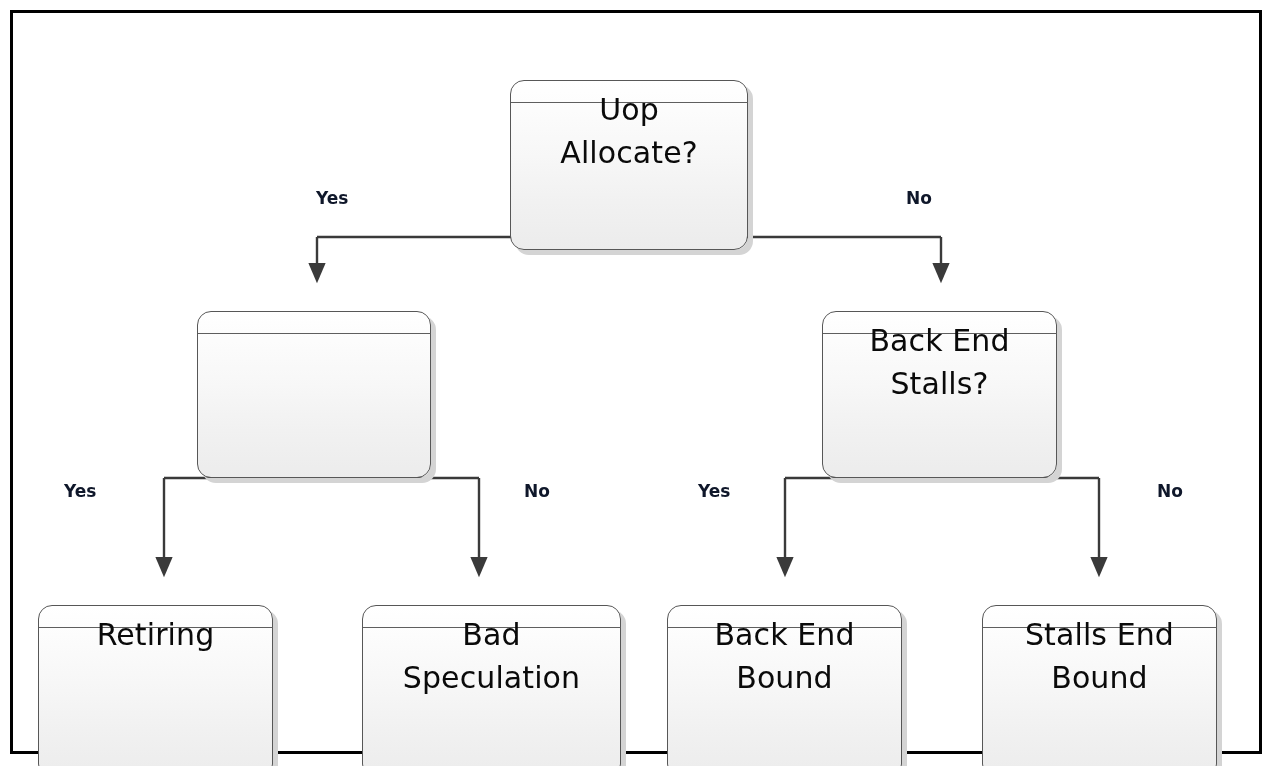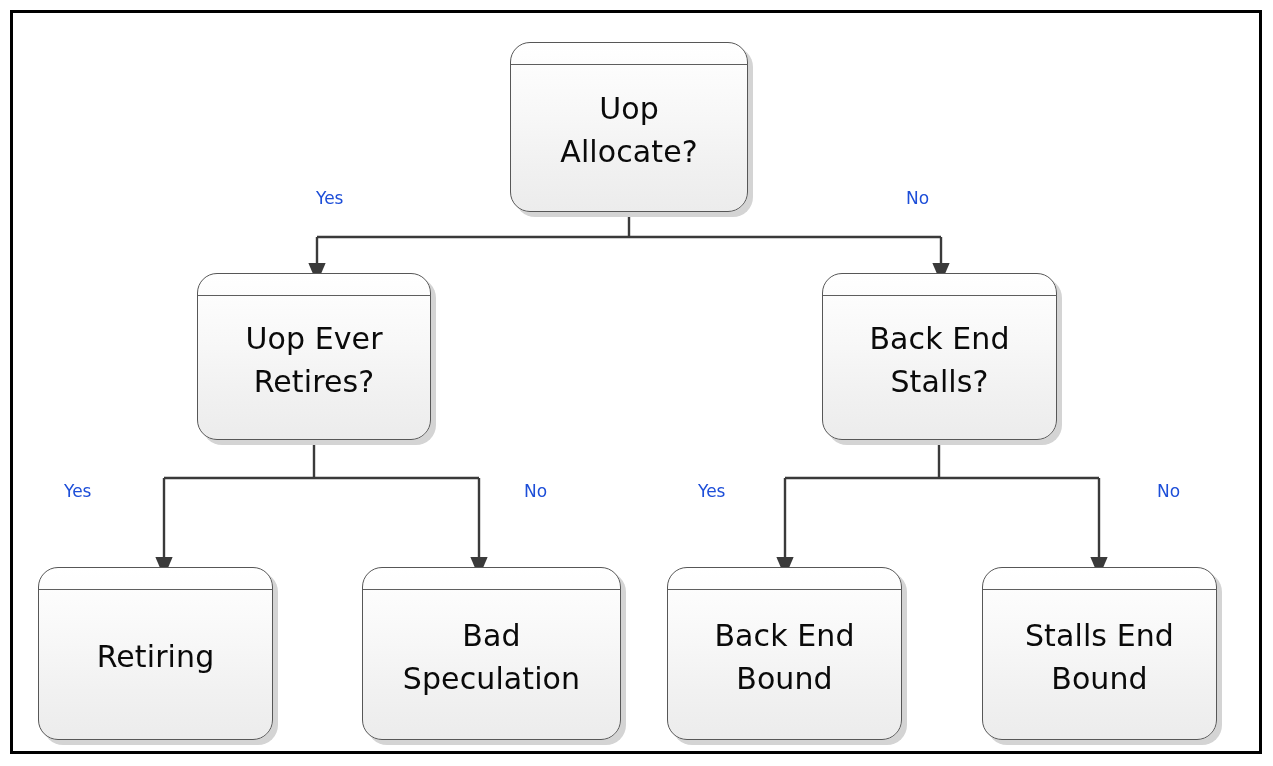--- a/index.html
+++ b/index.html
@@ -36,31 +36,32 @@
     width: 1273px;
     height: 766px;
     pointer-events: none;
   }
 
   
   .node {
     position: absolute;
     box-sizing: border-box;
     border: 1.5px solid #575757;
-    border-radius: 20px;
+    border-radius: 14px;
     background: linear-gradient(to bottom,
                 #ffffff 0%,
                 #fdfdfd 12%,
                 #f7f7f7 45%,
                 #f1f1f1 72%,
                 #ececec 100%);
     box-shadow: 5px 5px 0 0 #d4d4d4;
     display: flex;
-    align-items: center;
+    align-items: flex-start;
     justify-content: center;
+    margin-top: 38px;
   }
   
   .node .hdr {
     position: absolute;
     left: -0.5px;
     right: -0.5px;
     top: 21px;
     height: 0;
     border-top: 1.5px solid #5e5e5e;
   }
@@ -73,24 +74,25 @@
     line-height: 1.43;
     letter-spacing: 0.1px;
     padding: 0 8px;
     white-space: pre-line;
     margin-top: 8px;
   }
 
   
   .edge-label {
     position: absolute;
-    color: #1d4ed8;
+    color: #0f172a;
     font-size: 17px;
     line-height: 1;
     white-space: nowrap;
+    font-weight: bold;
   }
 </style>
 </head>
 <body>
 
 <div id="canvas">
 
   <div id="frame"></div>
 
   <svg id="wires" viewBox="0 0 1273 766" xmlns="http://www.w3.org/2000/svg">
@@ -125,22 +127,20 @@
   </svg>
 
   <div class="node" style="left:510px; top:42px; width:238px; height:170px;">
     <span class="hdr"></span>
     <span class="label">Uop
 Allocate?</span>
   </div>
 
   <div class="node" style="left:197px; top:273px; width:234px; height:167px;">
     <span class="hdr"></span>
-    <span class="label">Uop Ever
-Retires?</span>
   </div>
 
   <div class="node" style="left:822px; top:273px; width:235px; height:167px;">
     <span class="hdr"></span>
     <span class="label">Back End
 Stalls?</span>
   </div>
 
   <div class="node" style="left:38px; top:567px; width:235px; height:173px;">
     <span class="hdr"></span>

